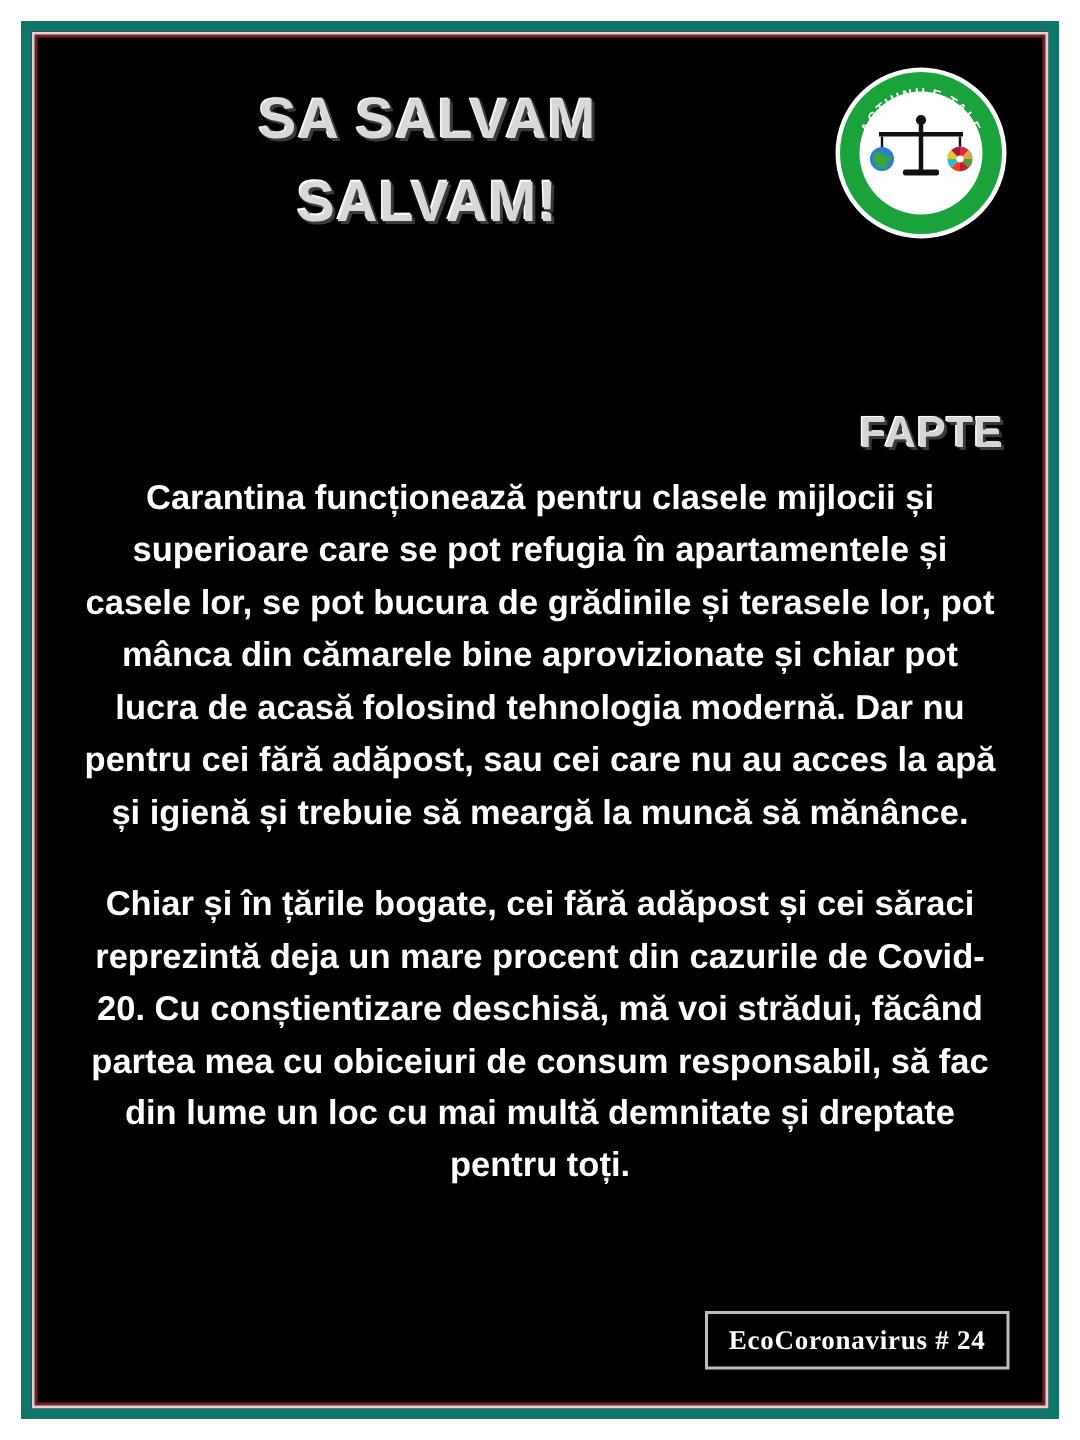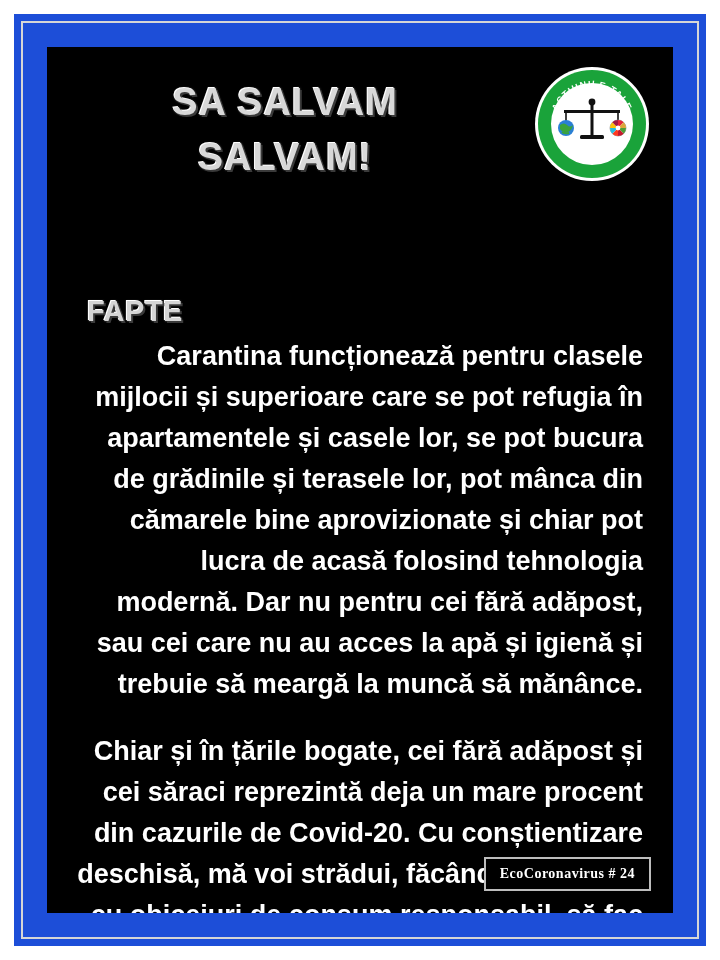--- a/index.html
+++ b/index.html
@@ -19,24 +19,24 @@
     height: 960px;
     background: #ffffff;
     box-sizing: border-box;
     padding: 14px;
   }
   .poster-border {
     position: relative;
     width: 100%;
     height: 100%;
     box-sizing: border-box;
-    border: 7px solid #1d4ed8;
+    border: 7px solid #0f766e;
     box-shadow: inset 0 0 0 2px #d6d6d6;
-    background: #1d4ed8;
-    padding: 26px;
+    background: #7f1d1d;
+    padding: 4px;
   }
   .poster-inner {
     position: relative;
     width: 100%;
     height: 100%;
     box-sizing: border-box;
     background: #000000;
     overflow: hidden;
   }
 
@@ -80,46 +80,47 @@
   .section-heading {
     font-size: 29px;
     font-weight: bold;
     color: #d5d5d5;
     letter-spacing: 0.5px;
     margin: 0 0 8px 14px;
     text-shadow:
       2px 2px 0 #3a3a3a,
       -1px -1px 0 #ffffff,
       0 0 2px #777777;
+    text-align: right;
   }
   .section-body {
     color: #ffffff;
-    font-size: 27px;
+    font-size: 23px;
     font-weight: bold;
     line-height: 1.52;
-    text-align: right;
+    text-align: center;
     margin: 0 4px;
     text-indent: 0;
   }
   #fapte-section { margin-top: 78px; }
   #actiuni-section { margin-top: 26px; }
 
   
   .footer {
     position: absolute;
     right: 22px;
     bottom: 22px;
   }
   .badge {
     display: inline-block;
     background: #000000;
     color: #ffffff;
     border: 2px solid #bdbdbd;
     padding: 7px 14px;
-    font-size: 14px;
+    font-size: 18px;
     font-weight: bold;
     font-family: "Liberation Serif", serif;
     letter-spacing: 0.5px;
   }
 </style>
 </head>
 <body>
 
 <div class="poster-frame">
   <div class="poster-border">

